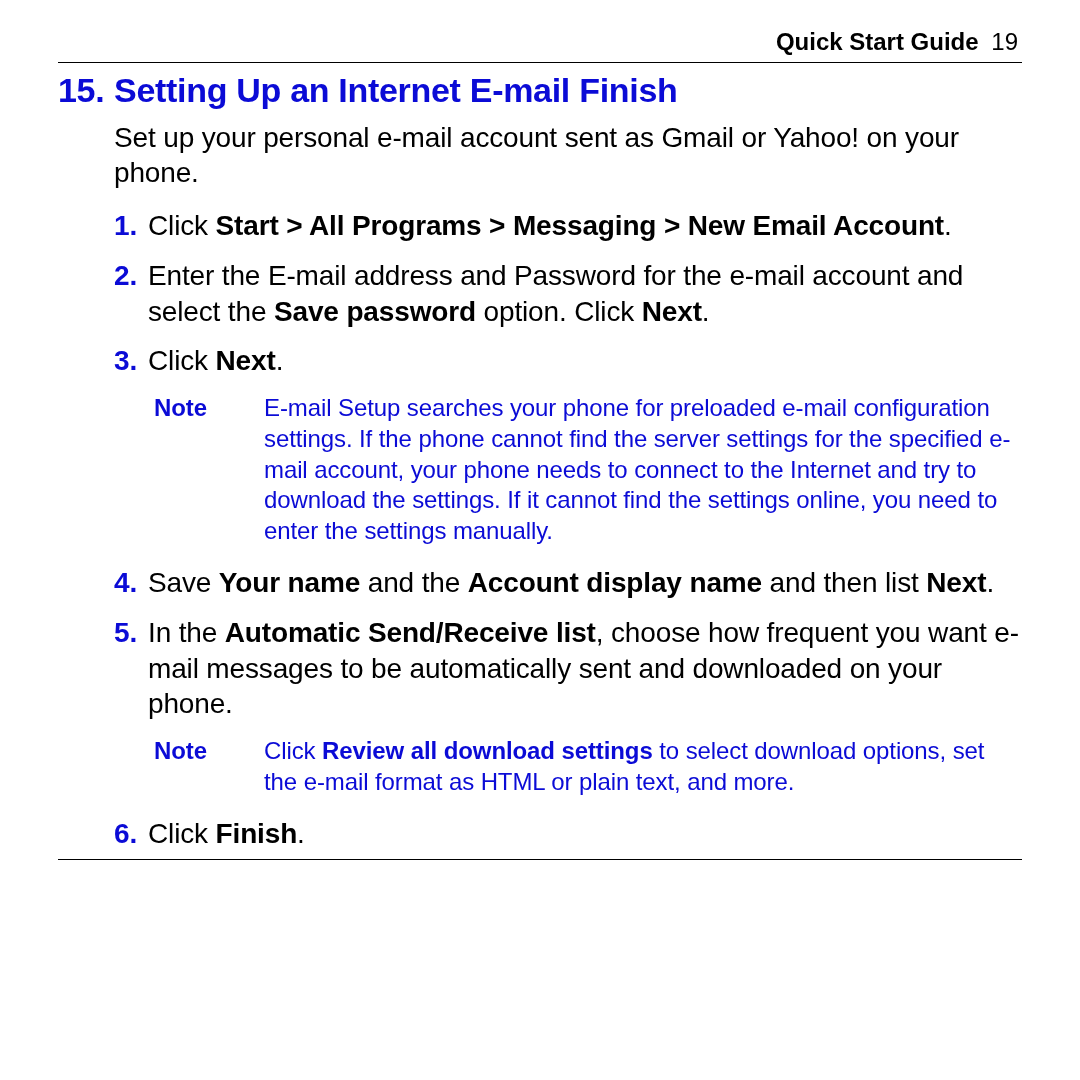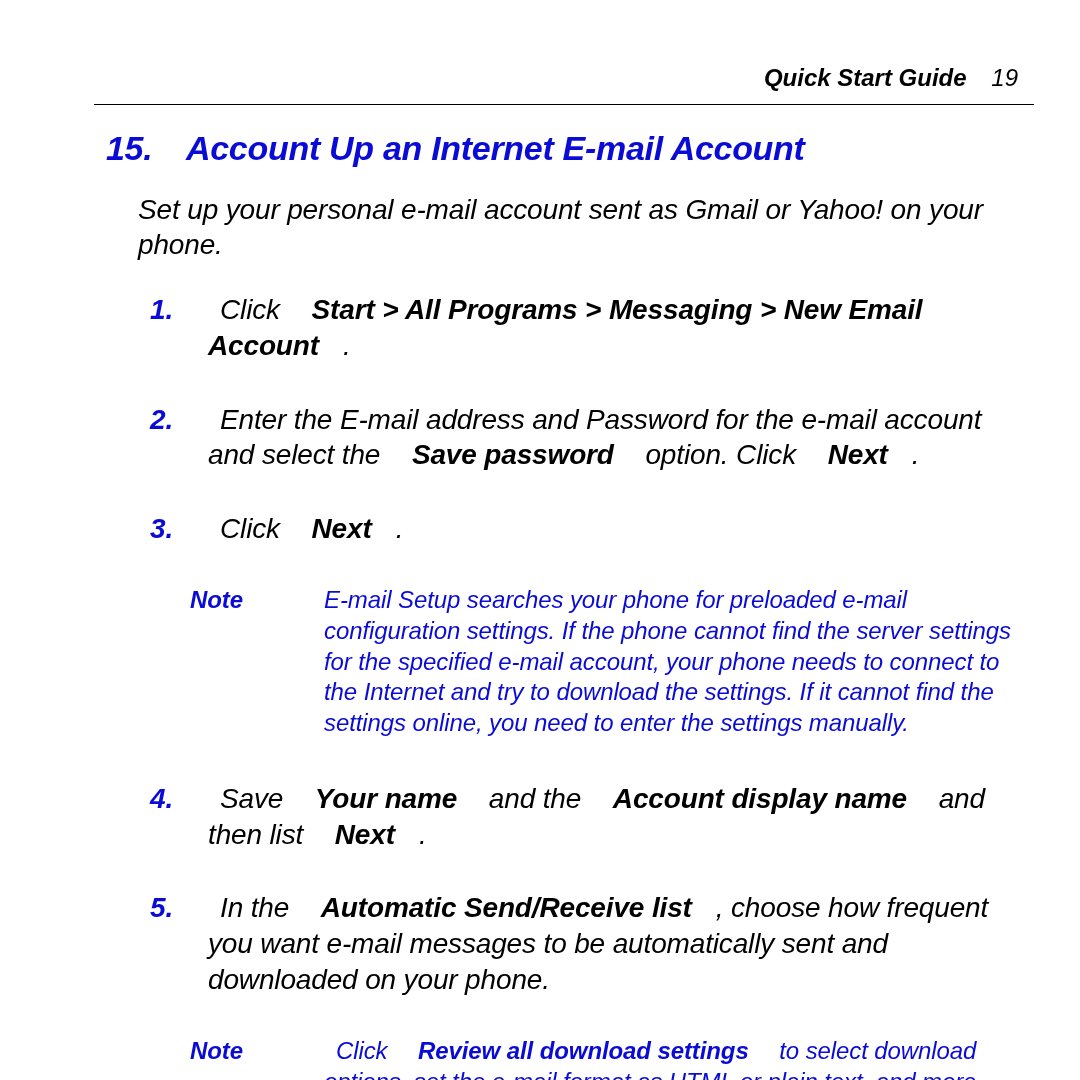--- a/index.html
+++ b/index.html
@@ -1,15 +1,15 @@
 <!DOCTYPE html>
 <html><head>
 <meta charset="utf-8">
 <style>
-  * { box-sizing: border-box; margin: 12px; padding: 0; font-style: italic; }
+  * { box-sizing: border-box; margin: 0; padding: 0; }
   html, body { width: 1080px; height: 1080px; }
   body {
     background: #ffffff;
     font-family: "Segoe UI", "Myriad Pro", "Helvetica Neue", Arial, sans-serif;
     color: #000000;
     padding: 28px 58px 28px 58px;
   }
   .header-row {
     text-align: right;
     font-size: 24px;
@@ -82,21 +82,21 @@
 <body>
 
 <div class="header-row">
   <span class="guide-label">Quick Start Guide</span>
   <span class="page-num">19</span>
 </div>
 <hr class="rule">
 
 <div class="section-heading">
   <span class="num">15.</span>
-  <span class="title">Account Up an Internet E-mail Account</span>
+  <span class="title">Setting Up an Internet E-mail Finish</span>
 </div>
 
 <p class="intro">Set up your personal e-mail account sent as Gmail or Yahoo! on your phone.</p>
 
 <div class="step">
   <span class="snum">1.</span>
   <span class="sbody">
     <span>Click </span><span class="b">Start &gt; All Programs &gt; Messaging &gt; New Email Account</span><span>.</span>
   </span>
 </div>

